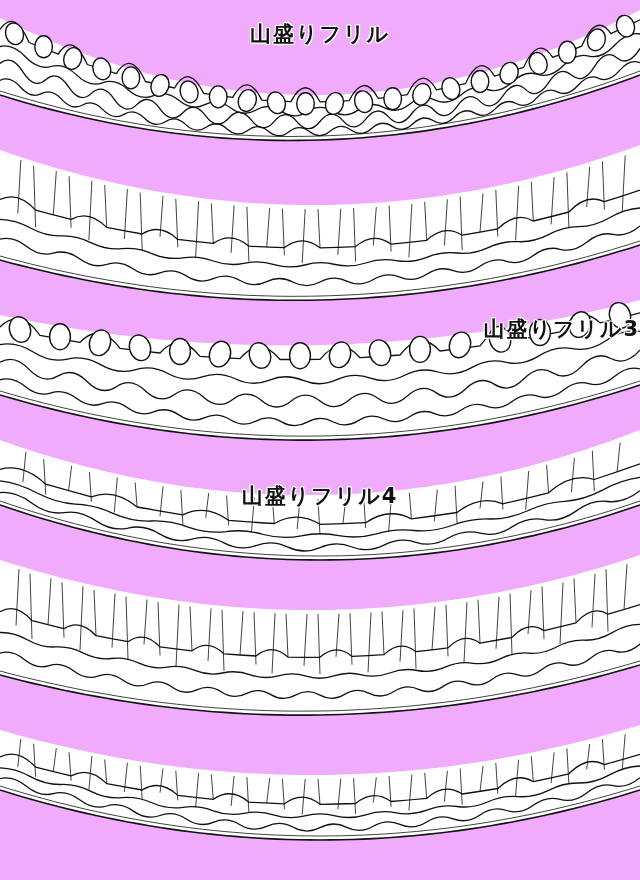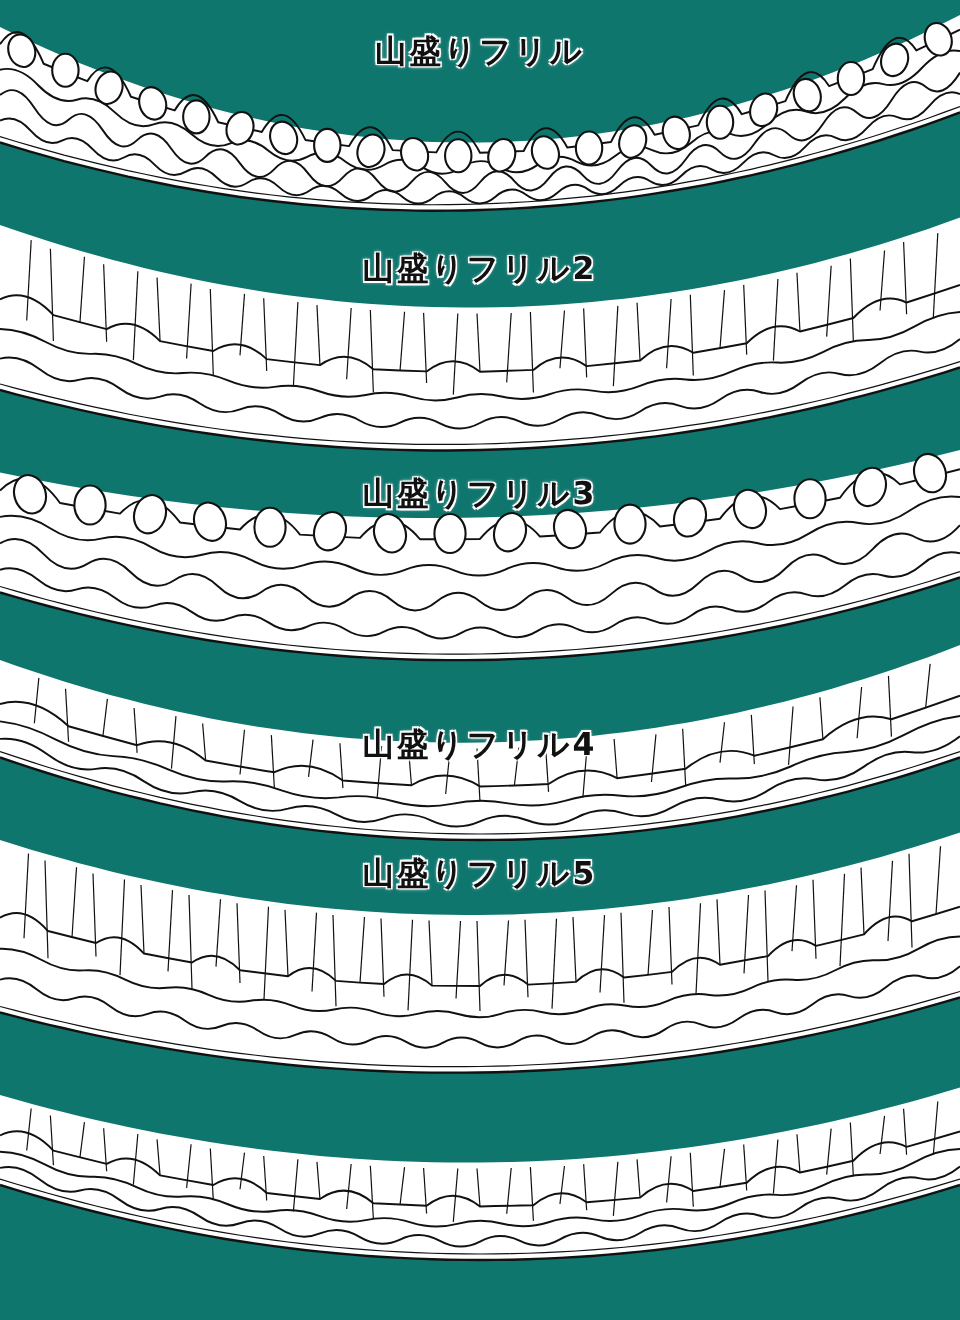--- a/index.html
+++ b/index.html
@@ -1,17 +1,17 @@
 <!DOCTYPE html>
 <html><head>
 <meta charset="utf-8">
 <style>
   html, body { margin:0; padding:0; }
   body { width:640px; height:880px; overflow:hidden; background:#fbe0e1; }
-  .sheet { position:relative; width:640px; height:880px; background:#0f766e; }
+  .sheet { position:relative; width:640px; height:880px; background:#f0abfc; }
   svg.frills { position:absolute; left:0; top:0; width:640px; height:880px; }
   .label {
     position:absolute; left:0; width:640px; text-align:center;
     font-family:"DejaVu Sans", sans-serif; font-weight:bold; font-size:21px;
     color:#111; letter-spacing:2px;
     text-shadow: 0 0 2px #fff, 0 0 3px #fff, 1px 1px 0 #fff, -1px -1px 0 #fff, 1px -1px 0 #fff, -1px 1px 0 #fff;
   }
 </style>
 </head>
 <body>
@@ -238,17 +238,15 @@
         <line x1="566.9" y1="748.3" x2="568.9" y2="784.2" stroke="#111111" stroke-width="0.8"></line>
         <line x1="589.7" y1="743.9" x2="586.7" y2="769.3" stroke="#111111" stroke-width="0.8"></line>
         <line x1="602.4" y1="739.2" x2="604.4" y2="769.8" stroke="#111111" stroke-width="0.8"></line>
         <line x1="625.2" y1="734.3" x2="622.2" y2="770.0" stroke="#111111" stroke-width="0.8"></line>
         <path d="M0.0 790.0L10.7 793.3L21.3 796.4L32.0 799.5L42.7 802.4L53.3 805.3L64.0 808.0L74.7 810.6L85.3 813.1L96.0 815.5L106.7 817.8L117.3 819.9L128.0 822.0L138.7 823.9L149.3 825.8L160.0 827.5L170.7 829.1L181.3 830.6L192.0 832.0L202.7 833.3L213.3 834.4L224.0 835.5L234.7 836.4L245.3 837.3L256.0 838.0L266.7 838.6L277.3 839.1L288.0 839.5L298.7 839.8L309.3 839.9L320.0 840.0L330.7 839.9L341.3 839.8L352.0 839.5L362.7 839.1L373.3 838.6L384.0 838.0L394.7 837.3L405.3 836.4L416.0 835.5L426.7 834.4L437.3 833.3L448.0 832.0L458.7 830.6L469.3 829.1L480.0 827.5L490.7 825.8L501.3 823.9L512.0 822.0L522.7 819.9L533.3 817.8L544.0 815.5L554.7 813.1L565.3 810.6L576.0 808.0L586.7 805.3L597.3 802.4L608.0 799.5L618.7 796.4L629.3 793.3L640.0 790.0" fill="none" stroke="#111111" stroke-width="1.6"></path>
         <path d="M0.0 786.0L10.7 789.3L21.3 792.4L32.0 795.5L42.7 798.4L53.3 801.3L64.0 804.0L74.7 806.6L85.3 809.1L96.0 811.5L106.7 813.8L117.3 815.9L128.0 818.0L138.7 819.9L149.3 821.8L160.0 823.5L170.7 825.1L181.3 826.6L192.0 828.0L202.7 829.3L213.3 830.4L224.0 831.5L234.7 832.4L245.3 833.3L256.0 834.0L266.7 834.6L277.3 835.1L288.0 835.5L298.7 835.8L309.3 835.9L320.0 836.0L330.7 835.9L341.3 835.8L352.0 835.5L362.7 835.1L373.3 834.6L384.0 834.0L394.7 833.3L405.3 832.4L416.0 831.5L426.7 830.4L437.3 829.3L448.0 828.0L458.7 826.6L469.3 825.1L480.0 823.5L490.7 821.8L501.3 819.9L512.0 818.0L522.7 815.9L533.3 813.8L544.0 811.5L554.7 809.1L565.3 806.6L576.0 804.0L586.7 801.3L597.3 798.4L608.0 795.5L618.7 792.4L629.3 789.3L640.0 786.0" fill="none" stroke="#111111" stroke-width="0.8"></path>
       </g>
   </svg>
 
   <div class="label" id="label-0" style="top: 20px;">山盛りフリル</div>
-  <div class="label" id="label-1" style="top: 165px;">山盛りフリル2</div>
-  <div class="label" id="label-2" style="top: 315px;">山盛りフリル3</div>
+  <div class="label" id="label-2" style="top: 315px; text-align: right;">山盛りフリル3</div>
   <div class="label" id="label-3" style="top: 482px;">山盛りフリル4</div>
-  <div class="label" id="label-4" style="top: 568px;">山盛りフリル5</div>
 </div>
 
 </body></html>

